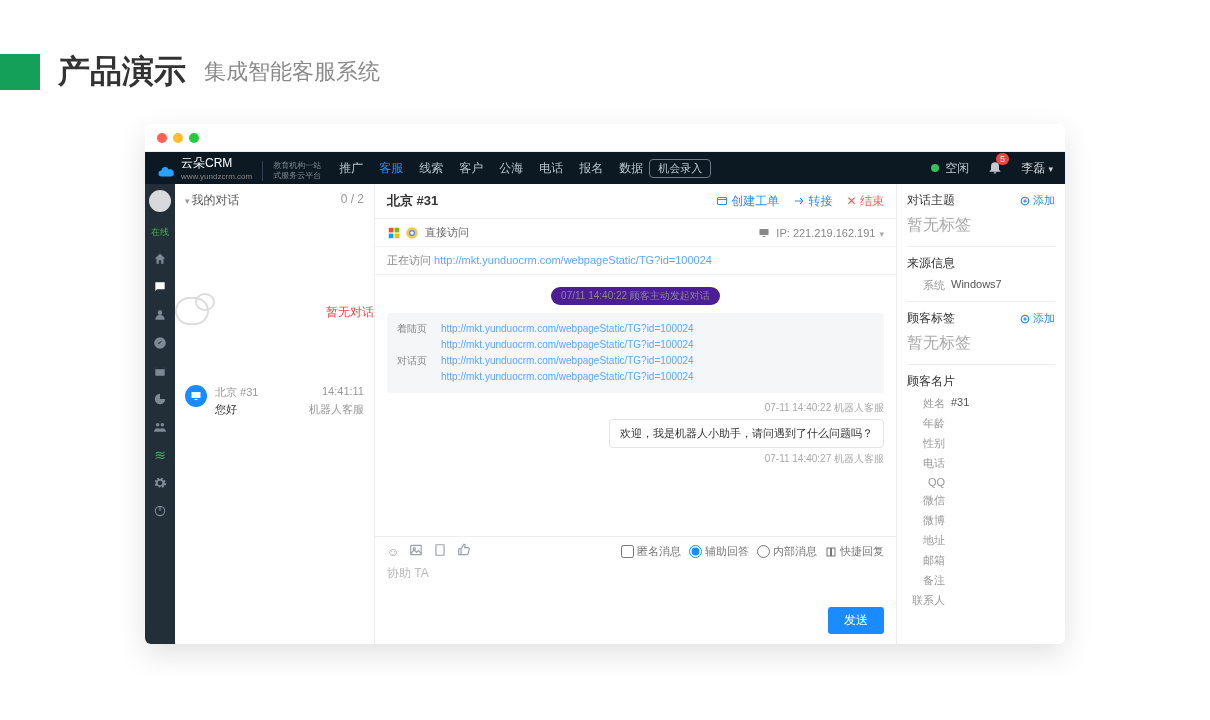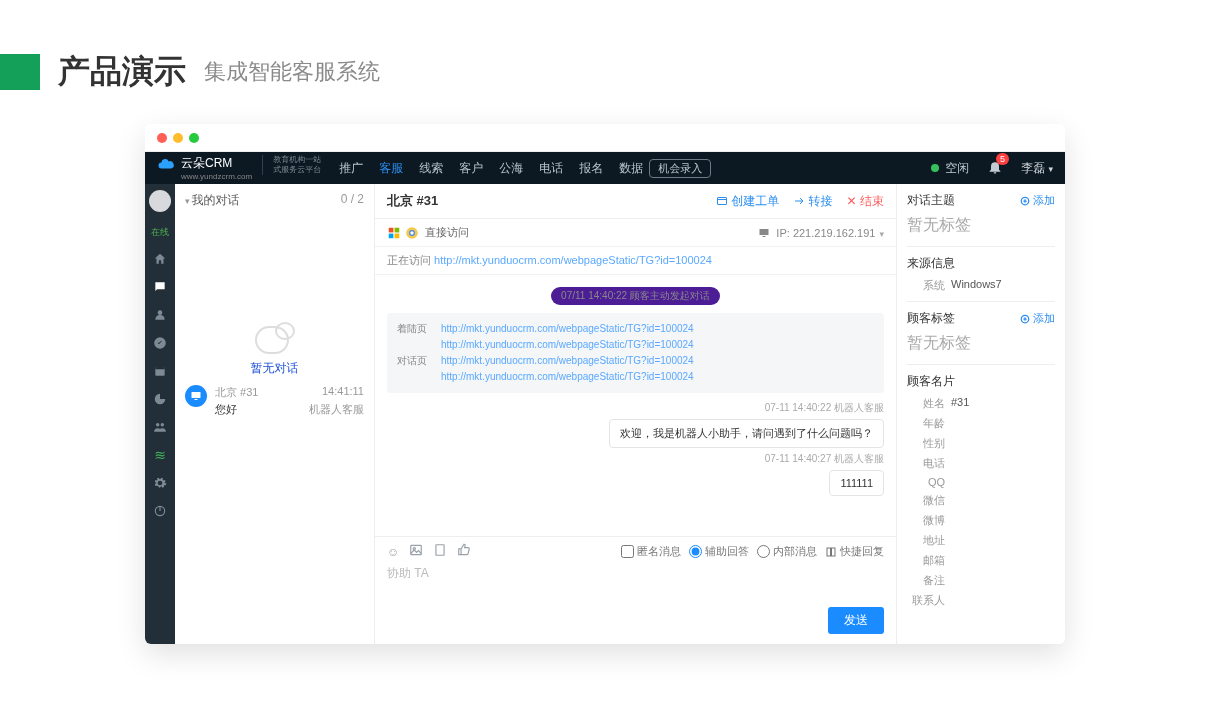--- a/index.html
+++ b/index.html
@@ -7,21 +7,21 @@
 .page{width:1210px;height:550px;background:#fff;position:relative}
 .hdr{display:flex;align-items:center;padding-top:50px;padding-left:0;padding-bottom:30px}
 .hdr .bar{width:40px;height:36px;background:#15a05a;margin-right:18px}
 .hdr .t1{font-size:32px;font-weight:600;color:#333;margin-right:18px}
 .hdr .t2{font-size:22px;color:#8a8a8a}
 .win{width:920px;margin:0 auto;background:#fff;border-radius:6px;box-shadow:0 10px 30px rgba(0,0,0,0.12);overflow:hidden}
 .title-bar{height:28px;background:#fff;display:flex;align-items:center;padding-left:12px;gap:6px;border-bottom:1px solid #eee}
 .dot{width:10px;height:10px;border-radius:50%}
 .dot.r{background:#ff5f56}.dot.y{background:#ffbd2e}.dot.g{background:#27c93f}
 .topnav{height:32px;background:#0c1822;display:flex;align-items:center;color:#bac4cd;font-size:12px;padding:0 12px}
-.logo{display:flex;align-items:flex-start}
+.logo{display:flex;align-items:flex-end}
 .logo svg{flex:none}
 .logo-txt{margin-left:6px}
 .logo-txt .a{font-size:12px;color:#fff;font-weight:500}
 .logo-txt .b{font-size:8px;color:#888}
 .logo-tag{margin-left:10px;padding-left:10px;border-left:1px solid #31414f;font-size:8px;color:#7a8892;line-height:10px}
 .nav-items{display:flex;gap:16px;margin-left:18px}
 .nav-items span{cursor:pointer;font-size:12px}
 .nav-items .act{color:#2b8ef0}
 .rec-btn{margin-left:6px;border:1px solid #6b7a87;border-radius:4px;padding:1px 8px;font-size:11px;color:#bac4cd}
 .nav-right{margin-left:auto;display:flex;align-items:center;gap:18px}
@@ -31,21 +31,21 @@
 .bell .bdg{position:absolute;top:-6px;right:-6px;background:#ff4040;color:#fff;font-size:9px;border-radius:8px;padding:0 4px;line-height:12px}
 .usr{font-size:12px;color:#d0d6dc}
 .body{display:flex;height:460px;background:#fff}
 .rail{width:30px;background:#222e38;display:flex;flex-direction:column;align-items:center;padding-top:6px;gap:12px;color:#7c8a96}
 .rail .av{width:22px;height:22px;border-radius:50%;background:#d7d9dc;margin-bottom:2px}
 .rail .st{font-size:9px;color:#4db14f}
 .rail .ic{width:16px;height:16px;display:flex;align-items:center;justify-content:center;font-size:14px;cursor:pointer}
 .rail .ic.active{color:#fff}
 .col-conv{width:200px;border-right:1px solid #eee;display:flex;flex-direction:column;font-size:12px}
 .conv-hd{display:flex;justify-content:space-between;padding:8px 10px;color:#555}
-.conv-empty{flex:none;display:flex;flex-direction:column;align-items:center;justify-content:flex-end;color:#1d4ed8;height:160px;padding-top:30px}
+.conv-empty{flex:none;display:flex;flex-direction:row;align-items:center;justify-content:space-between;color:#ef4444;height:160px;padding-top:30px}
 .conv-empty .bubble{width:40px;height:32px;position:relative;margin-bottom:6px}
 .conv-empty .bubble::before{content:"";position:absolute;width:30px;height:24px;border:2px solid #ddd;border-radius:50%/60%;left:0;top:4px}
 .conv-empty .bubble::after{content:"";position:absolute;width:16px;height:14px;border:2px solid #ddd;border-radius:50%;right:0;top:0}
 .conv-hd2{display:flex;align-items:center;padding:0;border-top:1px solid #eee}
 .conv-hd2 .lab{flex:1;padding:8px 10px;color:#555}
 .conv-hd2 .all{width:64px;text-align:center;background:#e7e9eb;color:#777;padding:6px 0;font-size:11px}
 .conv-item{display:flex;padding:8px 10px;gap:8px;cursor:pointer}
 .conv-item .ci{width:22px;height:22px;border-radius:50%;background:#1b8cff;display:flex;align-items:center;justify-content:center;flex:none}
 .conv-item .ci svg{fill:#fff}
 .conv-item .cc{flex:1}
@@ -303,23 +303,20 @@
             <div class="row">
                 <span class="lab"></span>
                 <a>http://mkt.yunduocrm.com/webpageStatic/TG?id=100024</a>
               </div>
           </div>
           <div class="msg-meta">07-11 14:40:22  机器人客服</div>
           <div class="msg">
               <div class="bub">欢迎，我是机器人小助手，请问遇到了什么问题吗？</div>
             </div>
           <div class="msg-meta">07-11 14:40:27  机器人客服</div>
-          <div class="msg">
-              <div class="bub">111111</div>
-            </div>
         </div>
         <div class="composer">
           <div class="comp-tools">
             <span class="ic">☺</span>
             <span class="ic"><svg width="14" height="14" viewBox="0 0 24 24" fill="none" stroke="#9aa1a8" stroke-width="2">
                   <rect x="3" y="4" width="18" height="16" rx="1"></rect>
                   <circle cx="9" cy="10" r="2"></circle>
                   <path d="M3 18l6-6 4 4 3-3 5 5"></path>
                 </svg></span>
             <span class="ic"><svg width="14" height="14" viewBox="0 0 24 24" fill="none" stroke="#9aa1a8" stroke-width="2">

